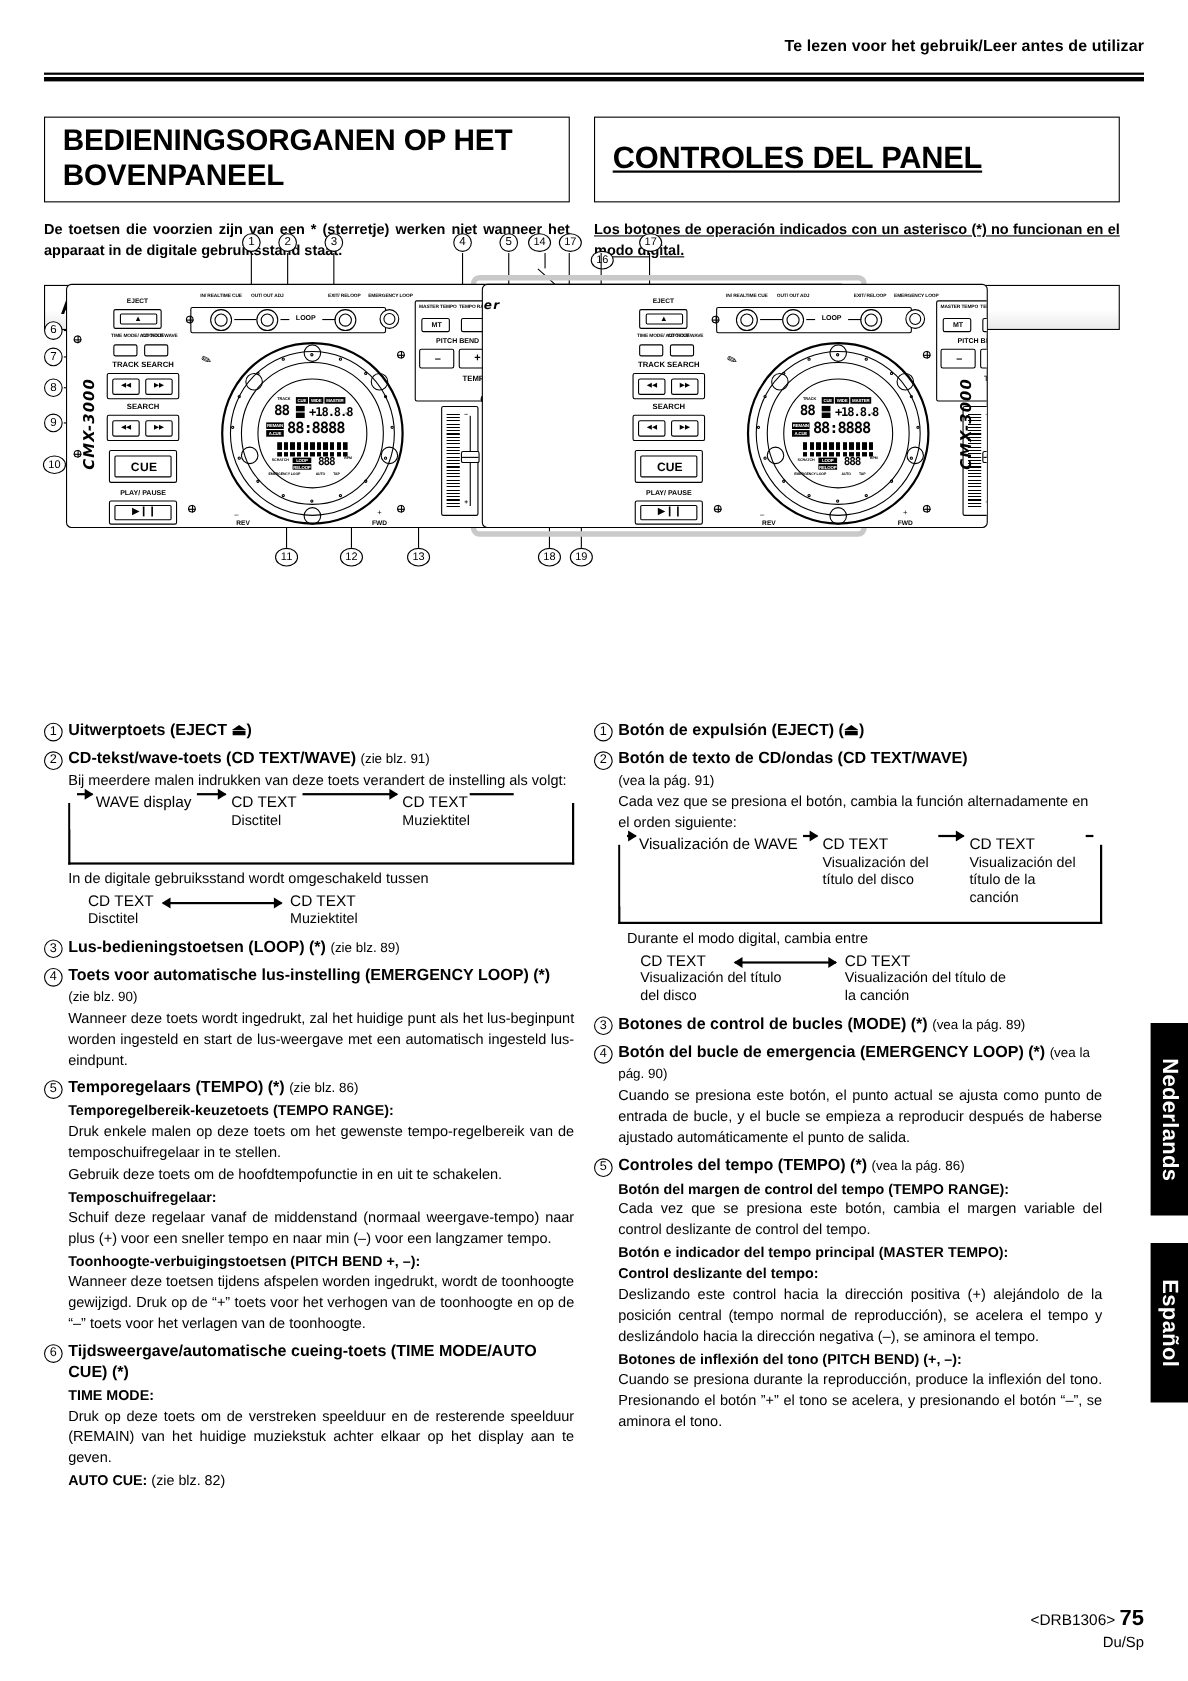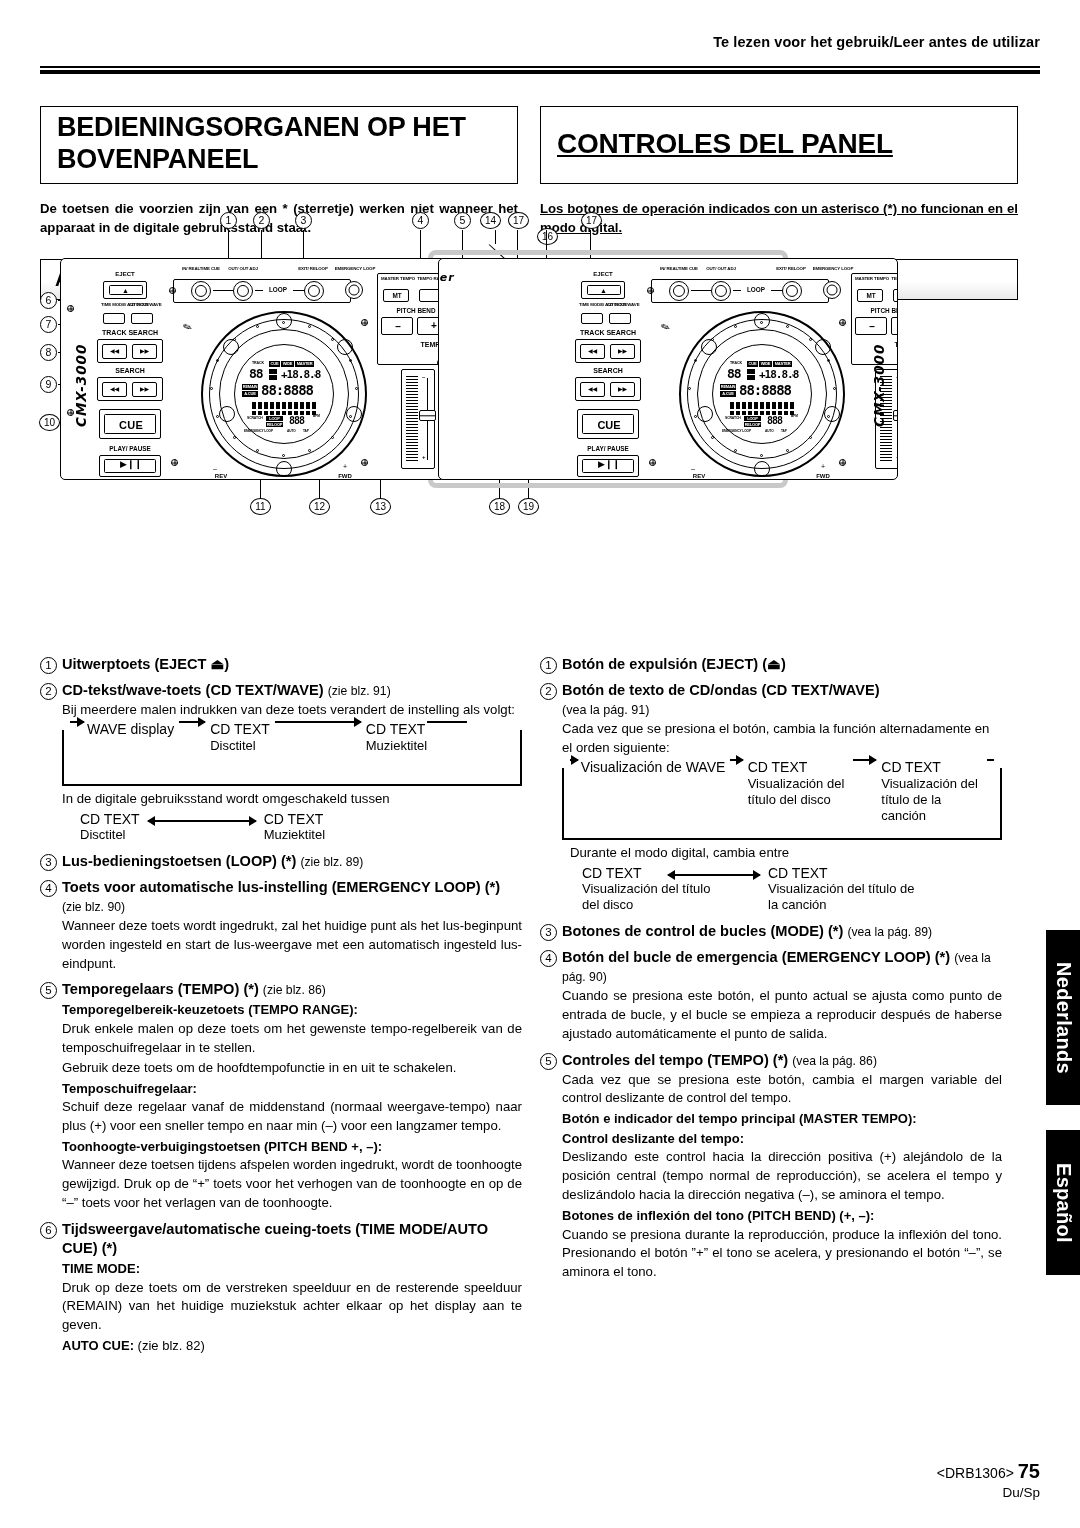--- a/index.html
+++ b/index.html
@@ -856,20 +856,21 @@
     </div>
     <div class="body">Cuando se presiona este botón, el punto actual se ajusta como punto de entrada de bucle, y el bucle se empieza a reproducir después de haberse ajustado automáticamente el punto de salida.</div>
   </div>
 
   <div class="item">
     <span class="num">5</span>
     <div class="item-head">
       <span>Controles del tempo (TEMPO) (*)</span>
       <span class="pg">(vea la pág. 86)</span>
     </div>
+    <div class="sub">Botón del margen de control del tempo (TEMPO RANGE):</div>
     <div class="body">Cada vez que se presiona este botón, cambia el margen variable del control deslizante de control del tempo.</div>
     <div class="sub">Botón e indicador del tempo principal (MASTER TEMPO):</div>
     <div class="sub">Control deslizante del tempo:</div>
     <div class="body">Deslizando este control hacia la dirección positiva (+) alejándolo de la posición central (tempo normal de reproducción),  se acelera el tempo y deslizándolo hacia la dirección negativa (–), se aminora el tempo.</div>
     <div class="sub">Botones de inflexión del tono (PITCH BEND) (+, –):</div>
     <div class="body">Cuando se presiona durante la reproducción, produce la inflexión del tono. Presionando el botón ”+” el tono se acelera, y presionando el botón “–”, se aminora el tono.</div>
   </div>
 </div>
 
 <div class="langtab" id="tab-nl">Nederlands</div>

